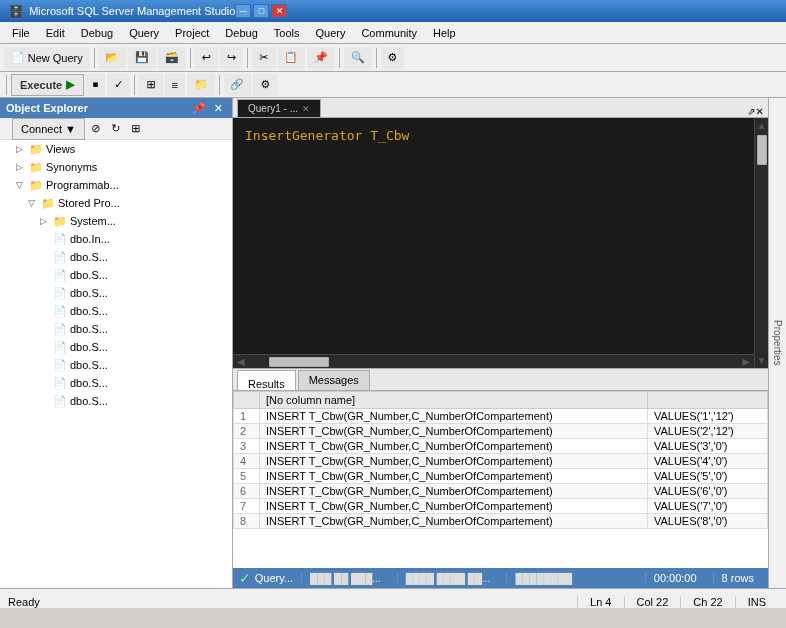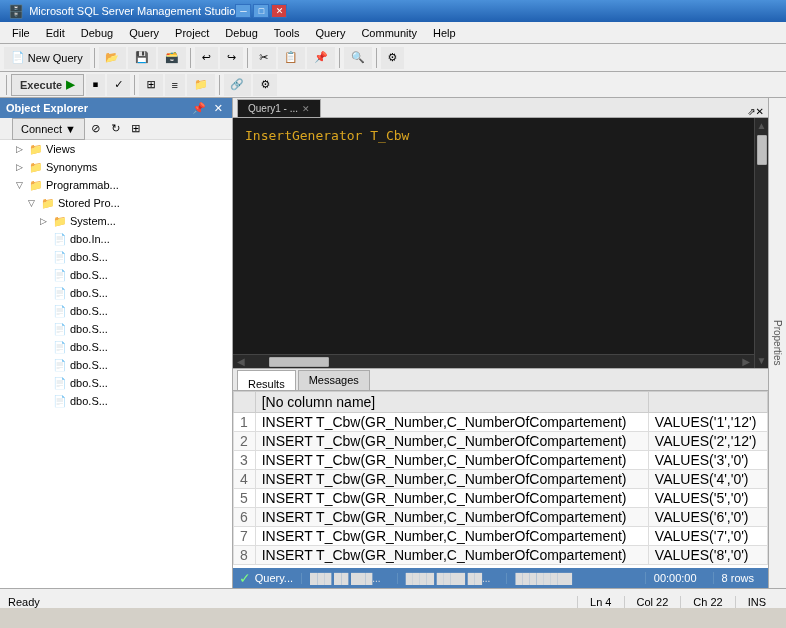--- a/index.html
+++ b/index.html
@@ -49,21 +49,21 @@
     .code-editor { background: #1a1a1a; flex: 1; padding: 8px 12px; overflow: auto; font-family: Consolas, monospace; font-size: 13px; min-height: 180px; position: relative; }
     .code-line { line-height: 1.5; }
     .code-keyword { color: #daa520; }
 
     
     .results-panel { background: white; border-top: 1px solid #aaa; display: flex; flex-direction: column; height: 220px; }
     .results-tabs { background: #e8e8e8; border-bottom: 1px solid #aaa; height: 22px; display: flex; align-items: center; padding: 0 4px; }
     .results-tab { height: 20px; padding: 0 10px; background: #d8d8d8; border: 1px solid #aaa; border-bottom: none; font-size: 11px; cursor: pointer; display: flex; align-items: center; margin-right: 2px; }
     .results-tab.active { background: white; align-items: flex-end; }
     .results-grid { flex: 1; overflow-y: auto; overflow-x: auto; }
-    table { border-collapse: collapse; width: 100%; font-size: 14px; font-family: 'Segoe UI', sans-serif; }
+    table { border-collapse: collapse; width: 100%; font-size: 11px; font-family: 'Segoe UI', sans-serif; }
     th { background: #e8e8e8; border: 1px solid #ccc; padding: 2px 6px; text-align: left; font-weight: normal; white-space: nowrap; }
     td { border: 1px solid #ddd; padding: 1px 6px; white-space: nowrap; }
     tr:nth-child(even) td { background: #f8f8f8; }
     .row-num { color: #666; min-width: 20px; }
 
     
     .app-status { background: #f0f0f0; border-top: 1px solid #aaa; height: 20px; display: flex; align-items: flex-end; padding: 0 8px; font-size: 11px; }
 
     
     .properties-sidebar { width: 18px; background: #f0f0f0; border-left: 1px solid #aaa; display: flex; align-items: center; justify-content: center; writing-mode: vertical-rl; font-size: 10px; color: #555; cursor: pointer; }

